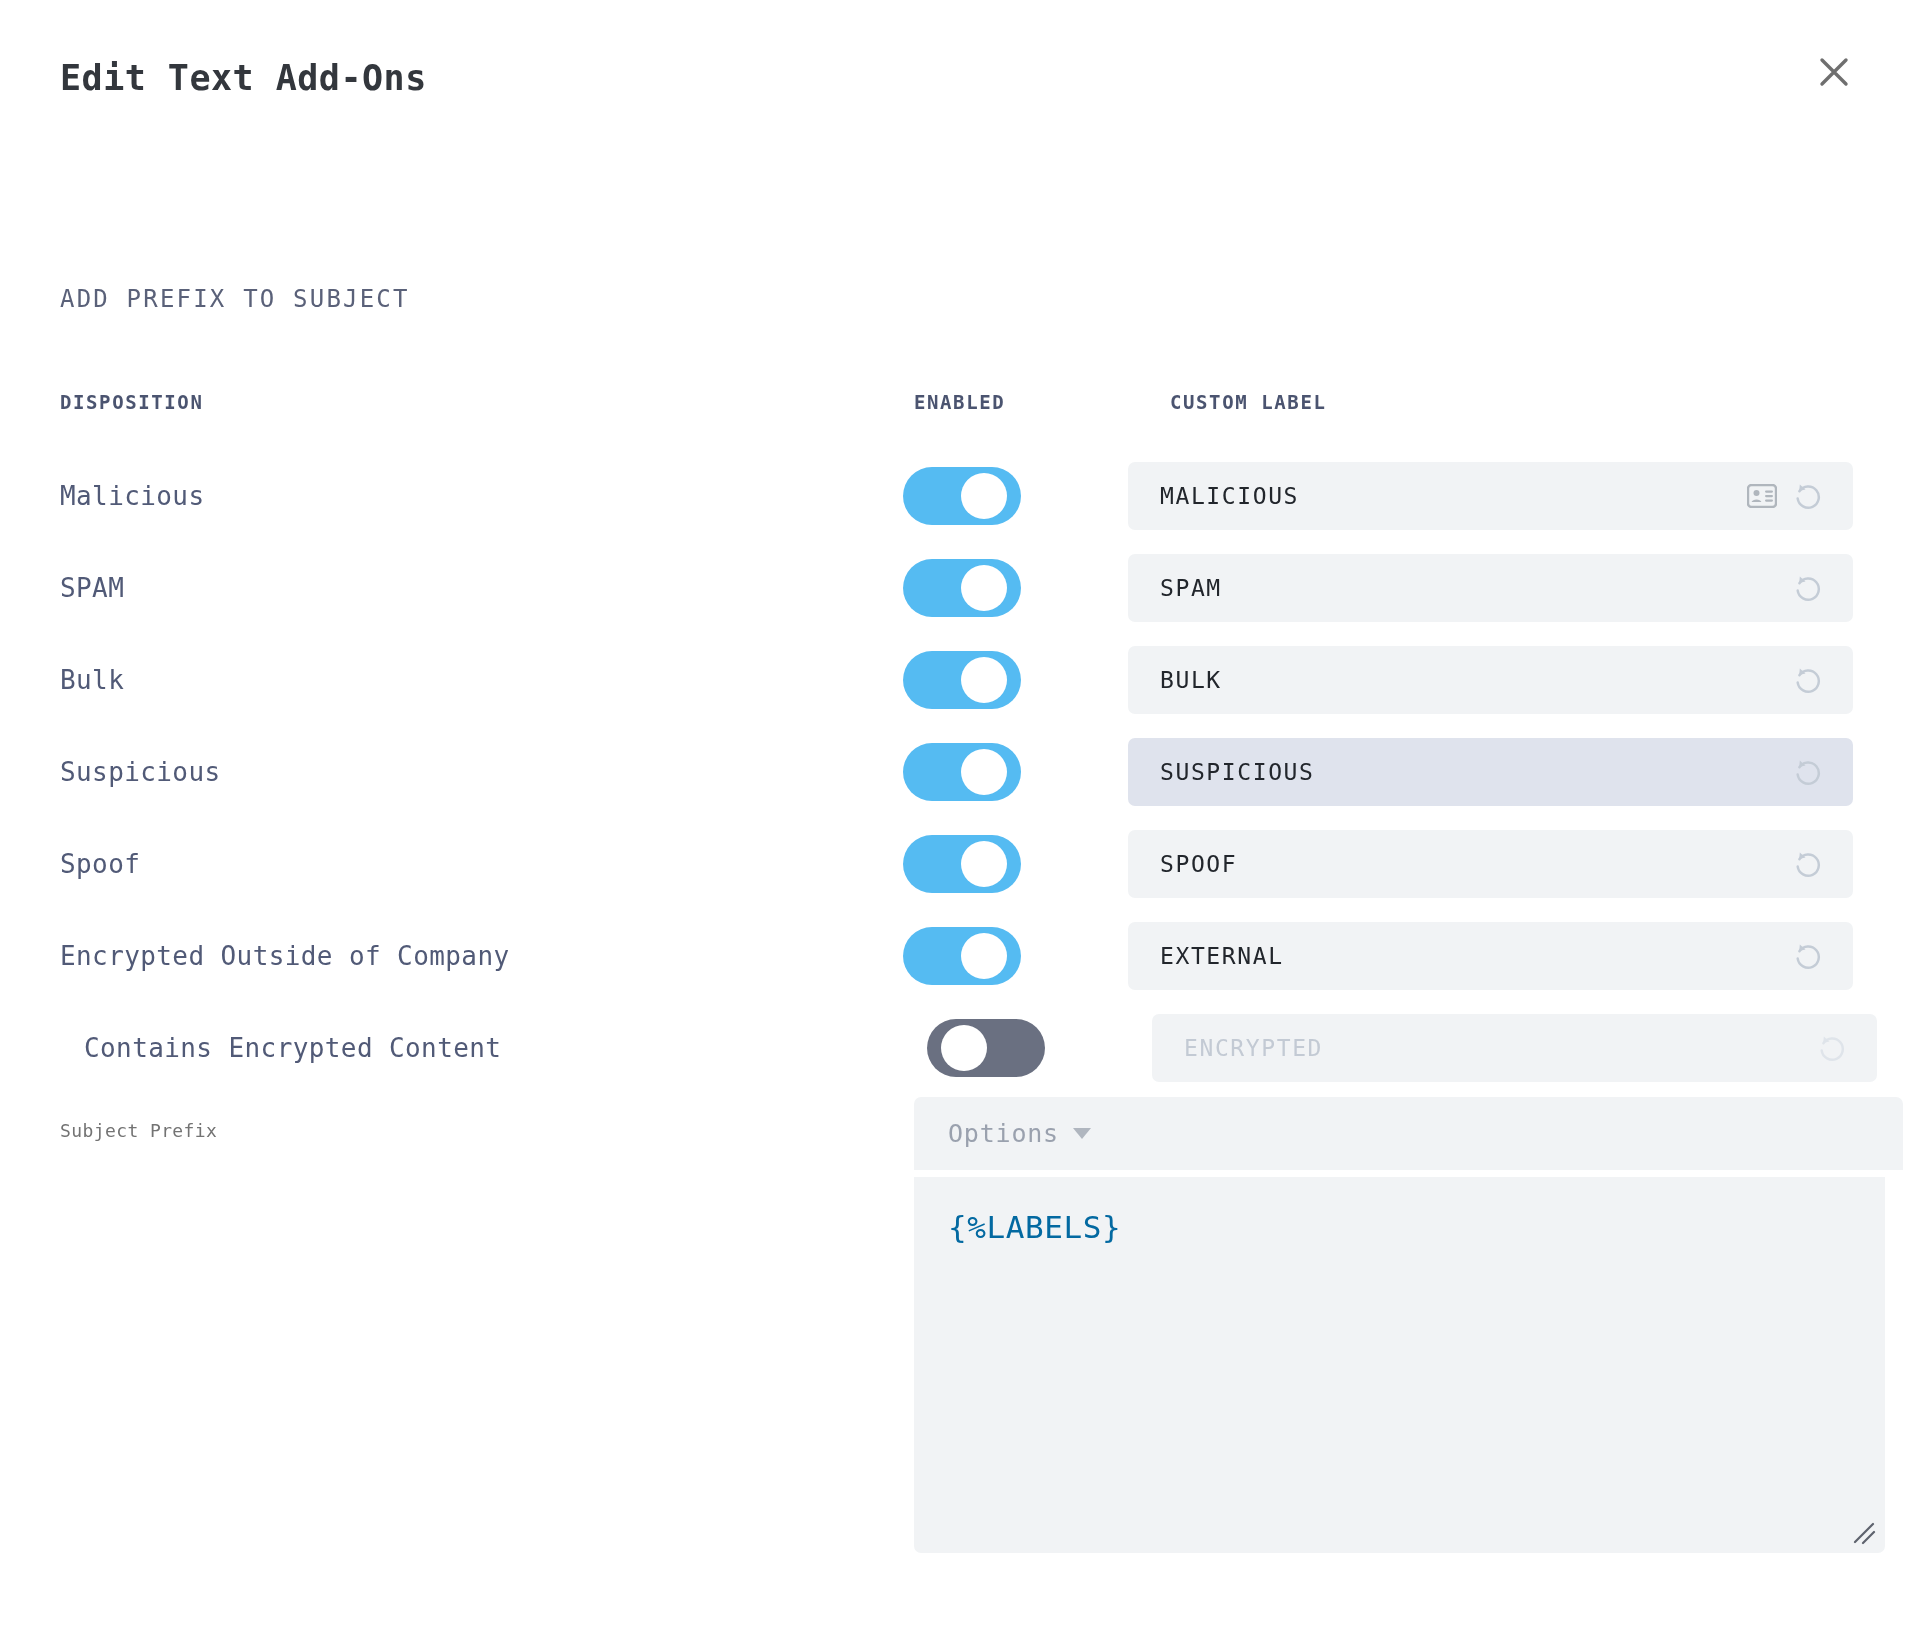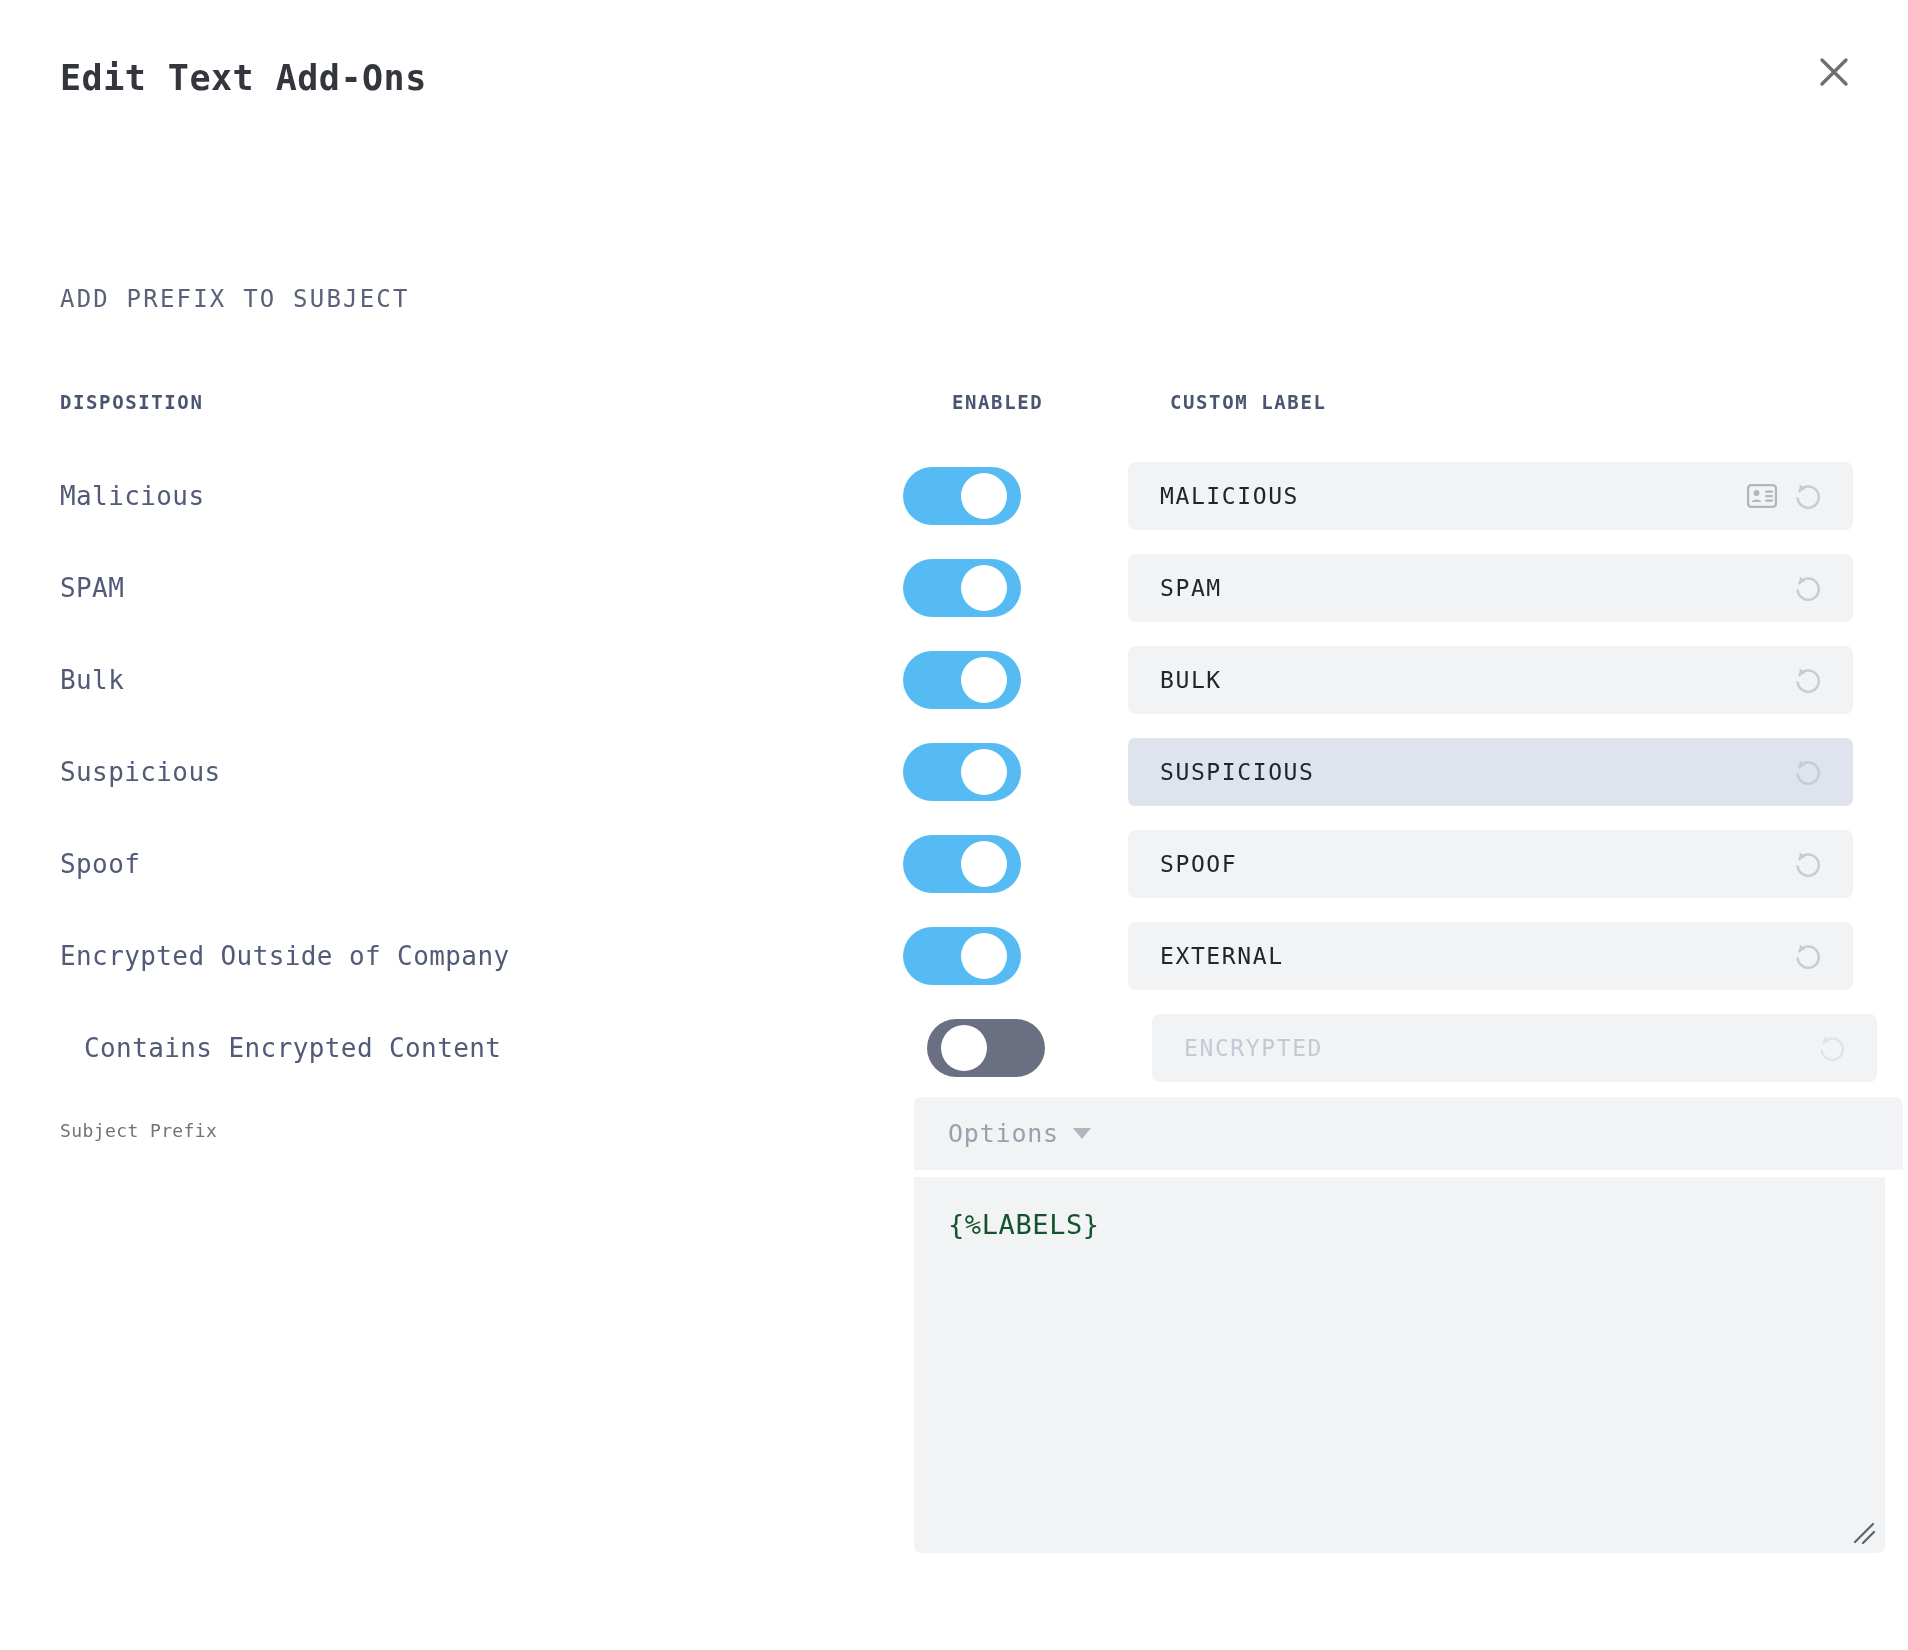--- a/index.html
+++ b/index.html
@@ -55,21 +55,21 @@
   .col-head {
     position: absolute;
     top: 391px;
     font-size: 19px;
     font-weight: bold;
     color: #4b5470;
     letter-spacing: 1.6px;
     white-space: nowrap;
   }
   .col-head.disposition { left: 60px; }
-  .col-head.enabled { left: 952px; }
+  .col-head.enabled { left: 914px; }
   .col-head.custom-label { left: 1170px; }
 
   
   .row {
     position: absolute;
     left: 0;
     width: 1908px;
     height: 68px;
   }
   .row-label {
@@ -189,22 +189,22 @@
     width: 971px;
     height: 376px;
     background: #f1f3f5;
     border-radius: 0 0 7px 7px;
     cursor: text;
   }
   .prefix-textarea .ta-text {
     position: absolute;
     left: 34px;
     top: 32px;
-    font-size: 27px;
-    color: #14532d;
+    font-size: 31px;
+    color: #0369a1;
     letter-spacing: 0.6px;
     white-space: pre;
   }
   .resize-grip {
     position: absolute;
     right: 8px;
     bottom: 7px;
     width: 26px;
     height: 26px;
     cursor: nwse-resize;

